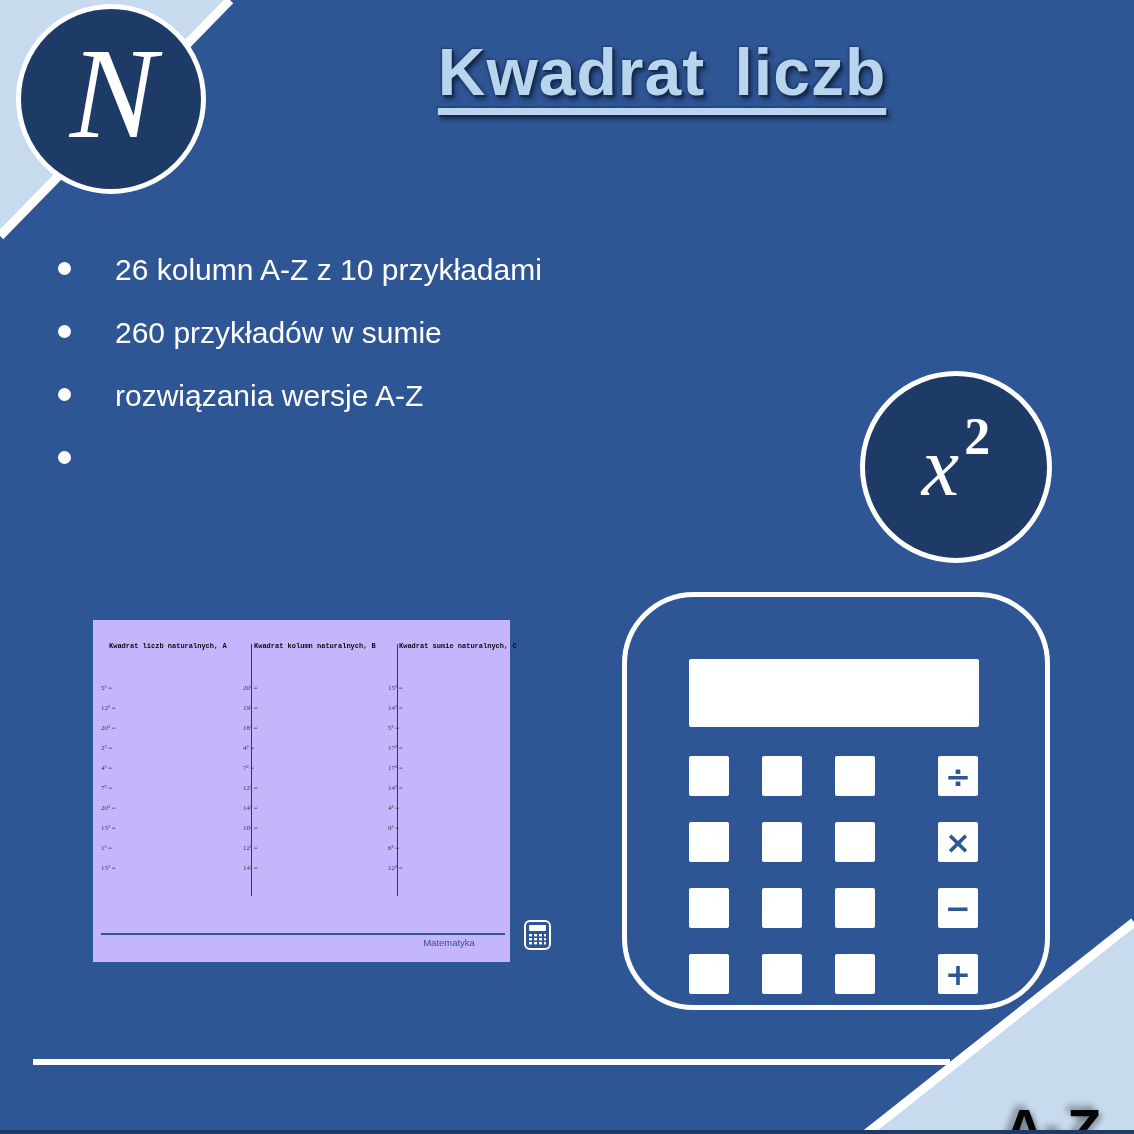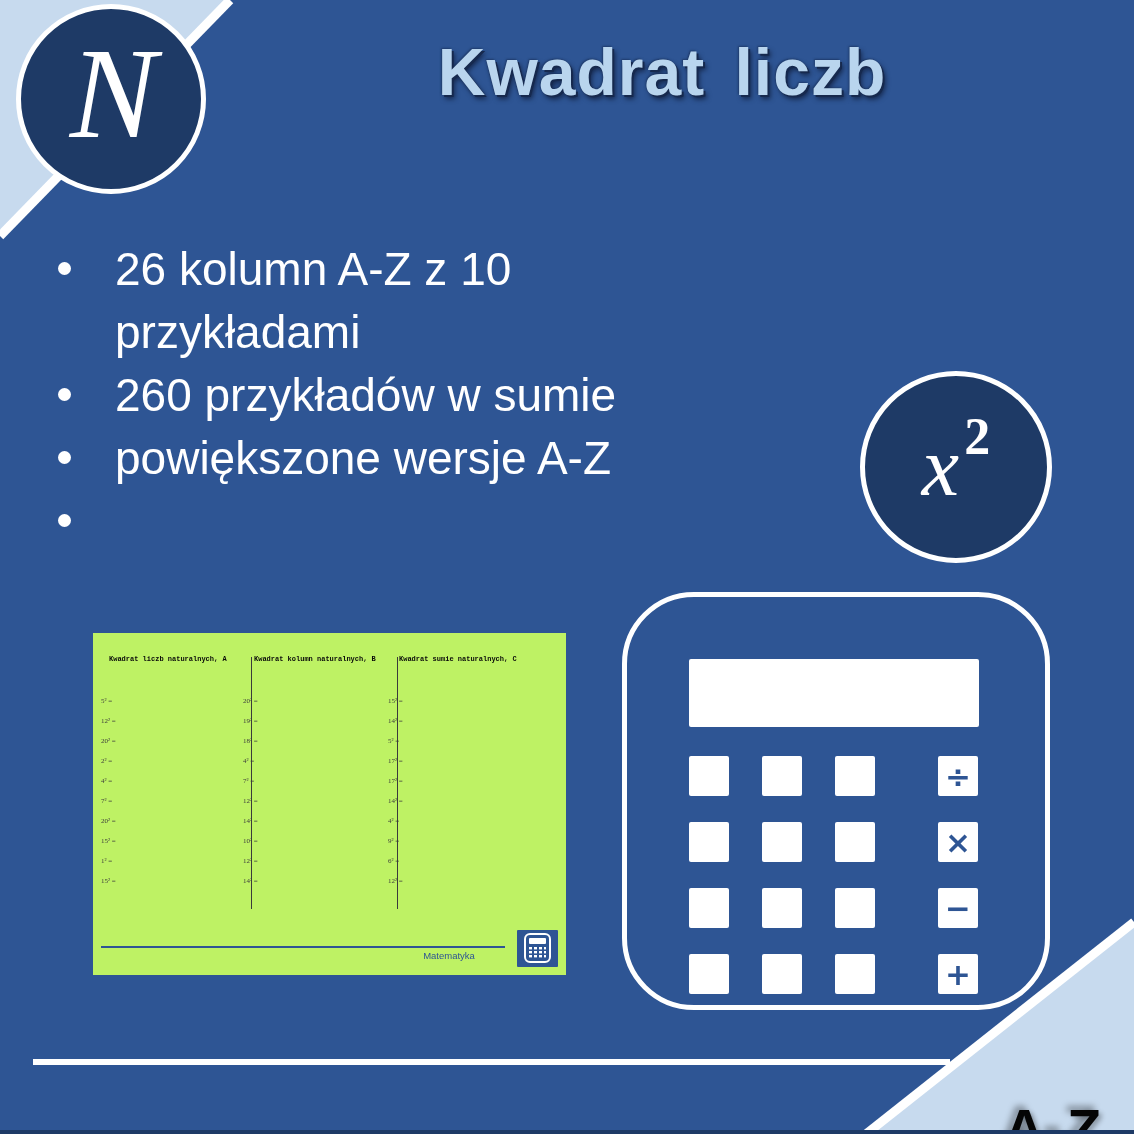--- a/index.html
+++ b/index.html
@@ -16,30 +16,30 @@
     background:#1e3a66;border:5px solid #ffffff;border-radius:50%;
     display:flex;align-items:center;justify-content:center;}
   .n-letter{font-family:"Liberation Serif",serif;font-style:italic;
     font-size:130px;color:#ffffff;line-height:1;transform:translate(2px,-6px);}
 
   
   .title{position:absolute;left:372px;top:25px;width:580px;text-align:center;
     font-weight:bold;font-size:66px;line-height:94px;letter-spacing:1px;word-spacing:10px;
     color:#b9d5ee;
     text-shadow:2px 2px 0 #16294e,3px 4px 5px #16294e,-1px -1px 2px rgba(22,41,78,.55);}
-  .title .tline{text-decoration-thickness:7px;text-underline-offset:13px;}
+  .title .tline{text-decoration:underline;text-decoration-thickness:7px;text-underline-offset:13px;}
 
   
   .bullets{position:absolute;left:58px;top:238px;width:640px;
     list-style:none;margin:0;padding:0;}
   .bullet-item{display:flex;align-items:flex-start;}
   .dot{flex:0 0 auto;width:13px;height:13px;border-radius:50%;background:#ffffff;
     margin:24px 0 0 0;}
   .bullet-text{margin-left:44px;max-width:545px;color:#ffffff;
-    font-size:46px;line-height:63px;}
+    font-size:30px;line-height:63px;}
 
   
   .x2-circle{position:absolute;left:860px;top:371px;width:182px;height:182px;
     background:#1e3a66;border:5px solid #ffffff;border-radius:50%;
     display:flex;align-items:center;justify-content:center;color:#ffffff;}
   .x2x{font-family:"Liberation Serif",serif;font-style:italic;font-size:84px;line-height:1;}
   .x2sup{font-family:"Liberation Serif",serif;font-weight:bold;font-size:52px;line-height:1;
     transform:translateY(-30px);margin-left:5px;}
 
   
@@ -49,21 +49,21 @@
     background:#ffffff;border-radius:2px;}
   .numkeys{position:absolute;left:62px;top:159px;display:grid;
     grid-template-columns:repeat(3,40px);grid-auto-rows:40px;column-gap:33px;row-gap:26px;}
   .opcol{position:absolute;left:311px;top:159px;display:grid;
     grid-template-columns:40px;grid-auto-rows:40px;row-gap:26px;}
   .key{width:40px;height:40px;background:#ffffff;border-radius:2px;}
   .op{display:flex;align-items:center;justify-content:center;
     font-family:"DejaVu Sans",sans-serif;font-weight:bold;font-size:31px;color:#2e5594;}
 
   
-  .sheet{position:absolute;left:93px;top:633px;width:473px;height:342px;background:#bef264;}
+  .sheet{position:absolute;left:93px;top:620px;width:417px;height:342px;background:#c4b5fd;}
   .ws-header{position:absolute;top:22px;font-family:"Liberation Mono",monospace;
     font-weight:bold;font-size:7px;color:#0a0a0a;white-space:nowrap;}
   .ws-h-a{left:16px;} .ws-h-b{left:161px;} .ws-h-c{left:306px;}
   .ws-divider{position:absolute;top:24px;width:1px;height:252px;background:#3a3a3a;}
   .ws-d1{left:158px;} .ws-d2{left:304px;}
   .ws-items{position:absolute;top:58px;text-align:left;}
   .ws-col-a{left:8px;width:38px;} .ws-col-b{left:150px;width:43px;} .ws-col-c{left:295px;width:43px;}
   .ws-item{font-family:"Liberation Serif",serif;font-size:7px;line-height:20px;
     color:#3c3c3c;white-space:nowrap;}
   .ws-footer-line{position:absolute;left:8px;top:313px;width:404px;height:2px;background:#2e5594;}
@@ -100,21 +100,21 @@
       <li class="bullet-item">
       <span class="dot"></span>
       <span class="bullet-text">26 kolumn A-Z z 10 przykładami</span>
     </li>
       <li class="bullet-item">
       <span class="dot"></span>
       <span class="bullet-text">260 przykładów w sumie</span>
     </li>
       <li class="bullet-item">
       <span class="dot"></span>
-      <span class="bullet-text">powiększone wersje A-Z</span>
+      <span class="bullet-text">rozwiązania wersje A-Z</span>
     </li>
       <li class="bullet-item">
       <span class="dot"></span>
     </li>
     </ul>
 
   <div class="x2-circle">
     <span class="x2x">x</span>
     <span class="x2sup">2</span>
   </div>

